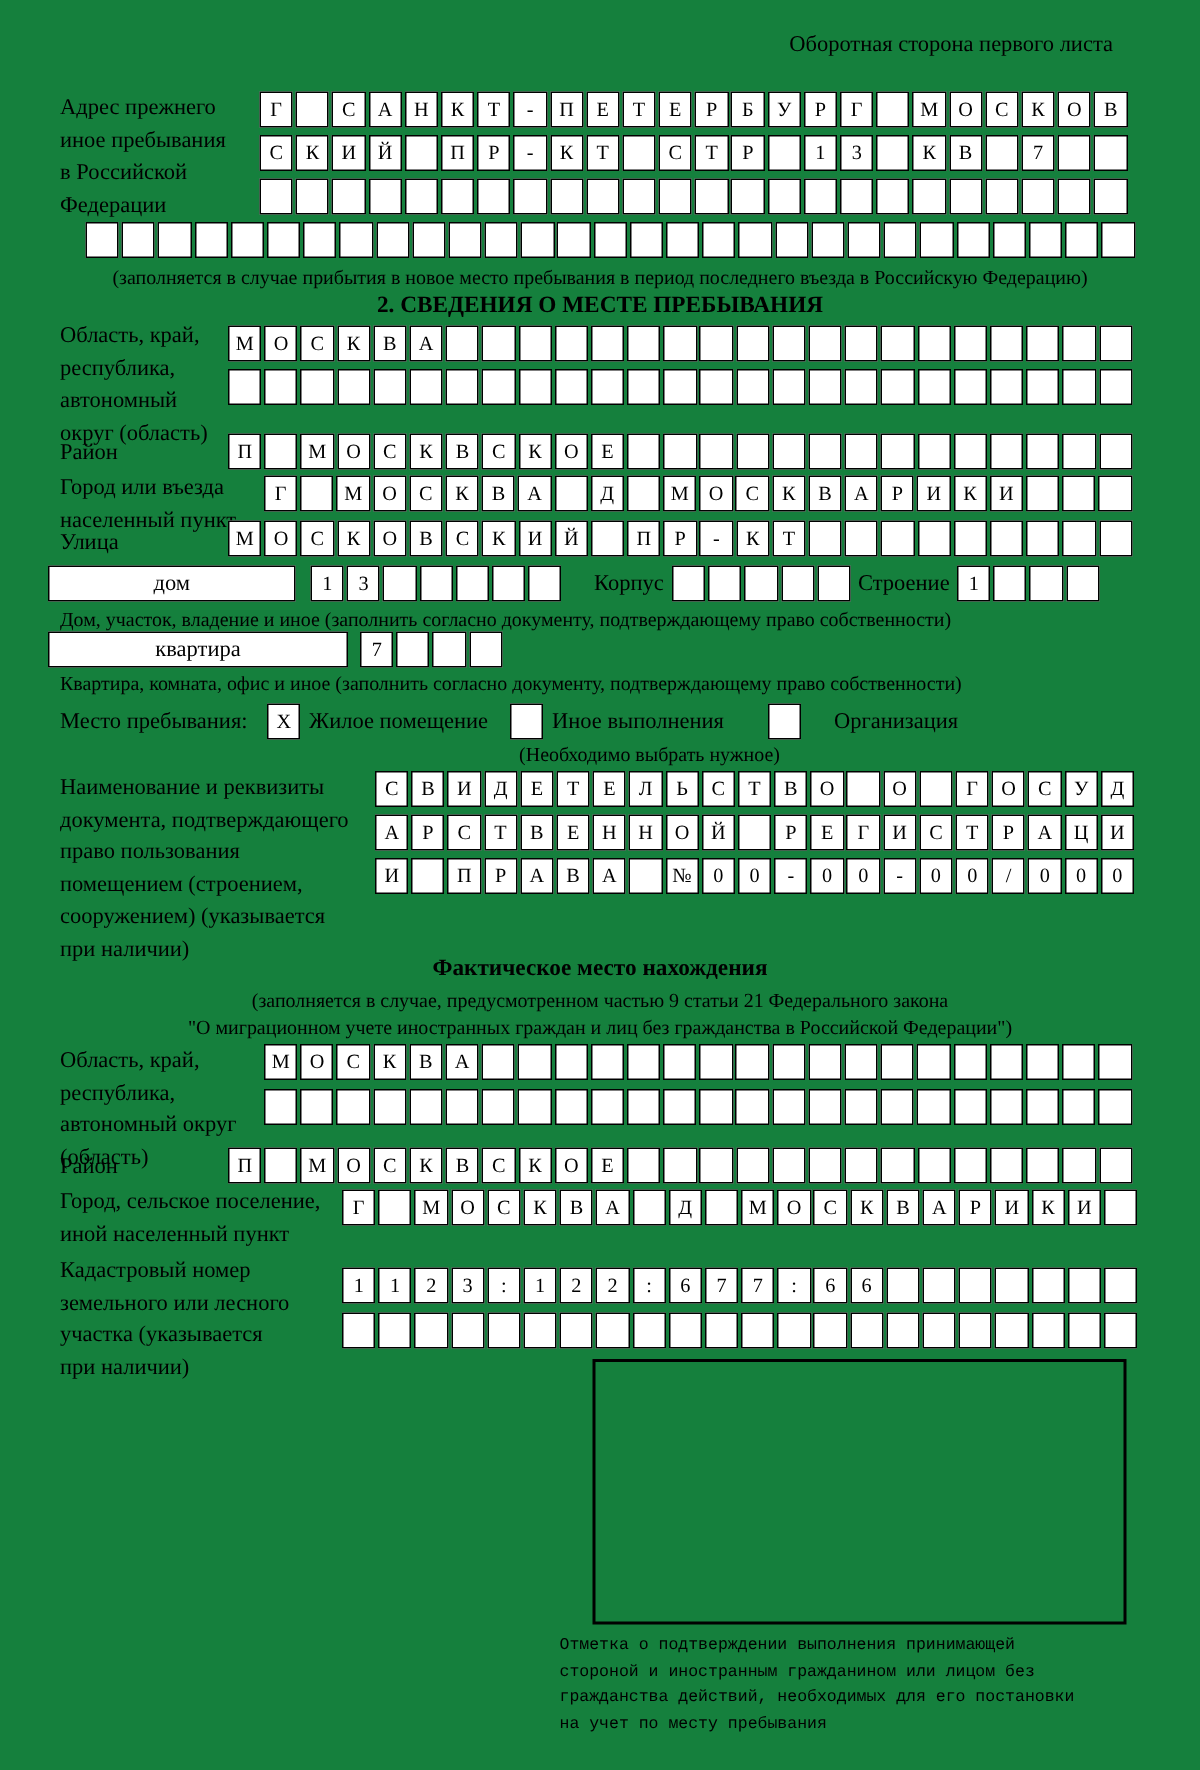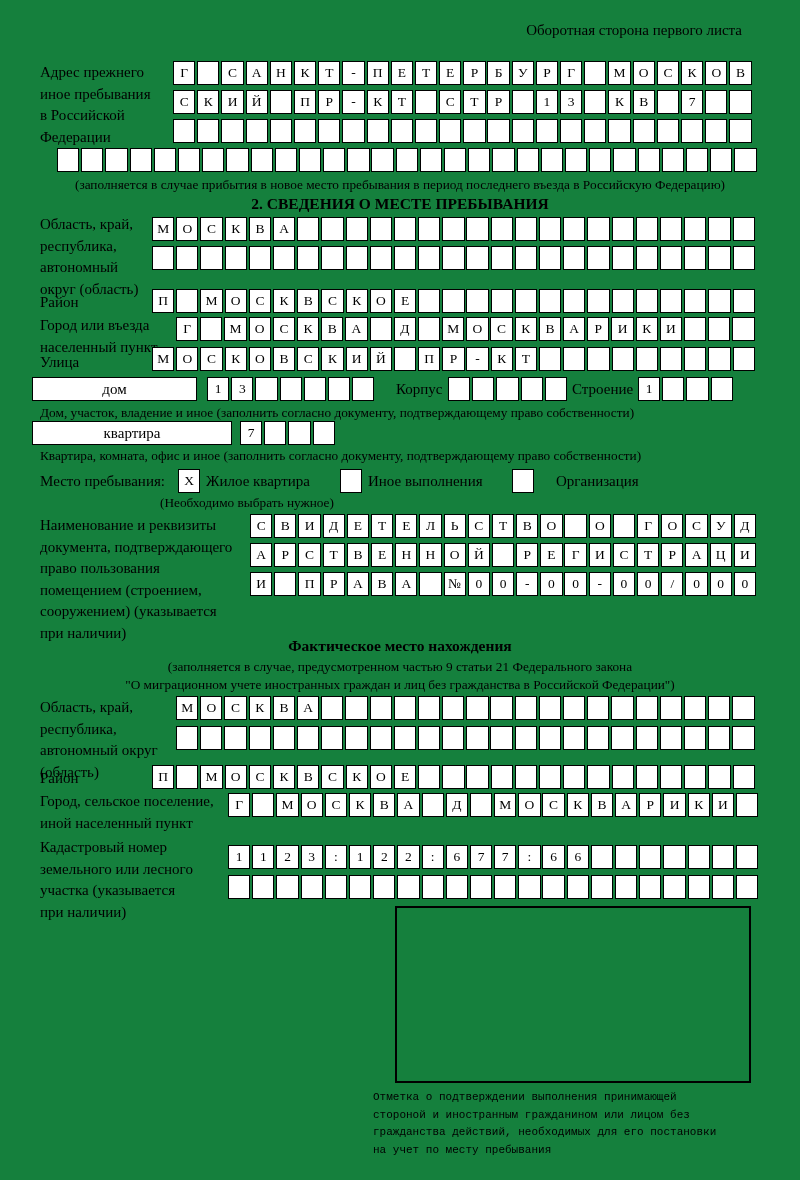--- a/index.html
+++ b/index.html
@@ -322,30 +322,30 @@
       <span class="c"></span>
       <span class="c"></span>
       <span class="c"></span>
     </div>
   <div class="cap" style="left:40px;top:447px">Квартира, комната, офис и иное (заполнить согласно документу, подтверждающему право собственности)</div>
 
   <div class="lbl" style="left:40px;top:471px">Место пребывания:</div>
   <div class="row" style="left:178px;top:469px">
       <span class="c">X</span>
     </div>
-  <div class="lbl" style="left:206px;top:471px">Жилое квартира</div>
+  <div class="lbl" style="left:206px;top:471px">Жилое помещение</div>
   <div class="row" style="left:340px;top:469px">
       <span class="c"></span>
     </div>
   <div class="lbl" style="left:368px;top:471px">Иное выполнения</div>
   <div class="row" style="left:512px;top:469px">
       <span class="c"></span>
     </div>
   <div class="lbl" style="left:556px;top:471px">Организация</div>
-  <div class="cap" style="left:160px;top:494px;width:360px;text-align:left">(Необходимо выбрать нужное)</div>
+  <div class="cap" style="left:160px;top:494px;width:360px;text-align:right">(Необходимо выбрать нужное)</div>
 
   <div class="lbl" style="left:40px;top:515px;width:215px">Наименование и реквизиты
 документа, подтверждающего
 право пользования
 помещением (строением,
 сооружением) (указывается
 при наличии)</div>
   <div class="row" style="left:250px;top:514px">
       <span class="c">С</span>
       <span class="c">В</span>

